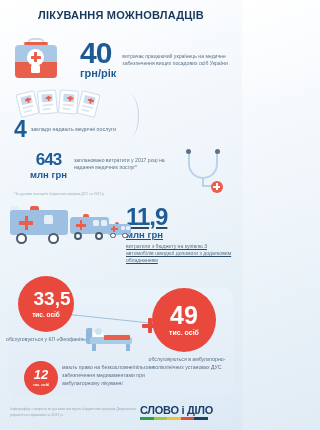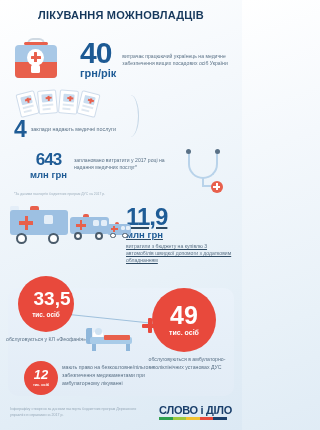--- a/index.html
+++ b/index.html
@@ -318,21 +318,21 @@
   .plus-red {
     position: absolute; left: 142px; top: 318px; width: 15px; height: 15px; z-index: 4;
   }
   .plus-red:before, .plus-red:after { content: ""; position: absolute; background: #e8493c; border-radius: 1px; }
   .plus-red:before { left: 5.5px; top: 0; width: 4px; height: 15px; }
   .plus-red:after { left: 0; top: 5.5px; width: 15px; height: 4px; }
 
   
   .footer {
     position: absolute; left: 0; right: 0; bottom: 0; height: 32px;
-    display: flex; align-items: center; justify-content: space-between;
+    display: flex; align-items: center; justify-content: flex-start;
     padding: 0 10px 4px 10px;
   }
   .src { font-size: 3.6px; line-height: 1.7; color: #98aab9; max-width: 130px; }
   .logo { text-align: center; }
   .logo-text {
     font-size: 11px; font-weight: bold; color: #1a3f6b; letter-spacing: -.3px;
   }
   .logo-bar { display: flex; height: 2.5px; width: 68px; margin-top: 1px; }
   .logo-bar span { flex: 1; }
 </style>

